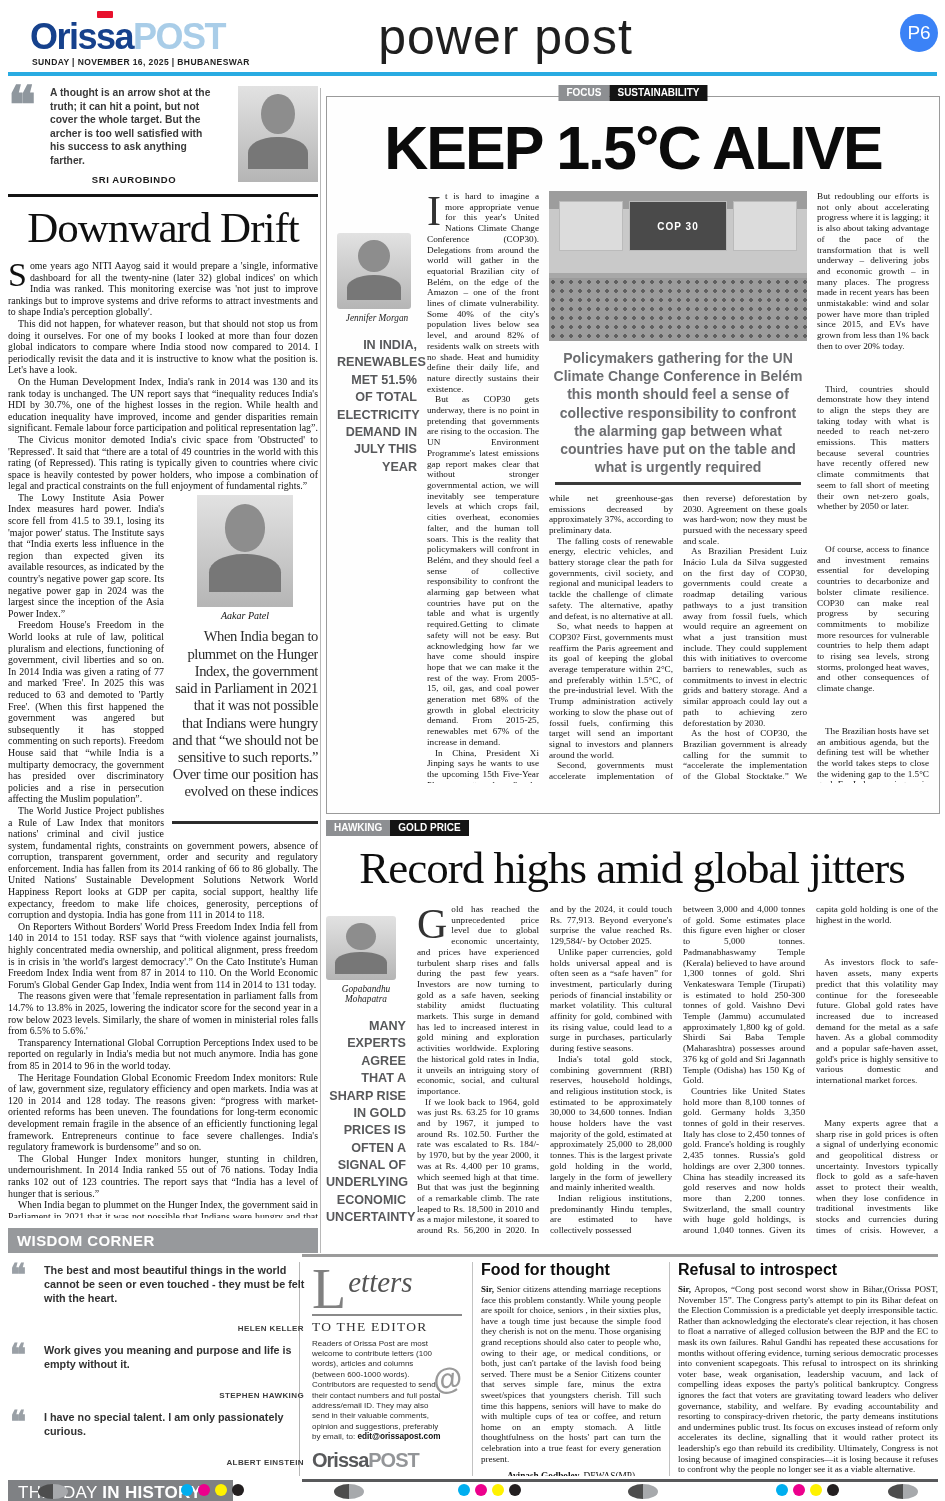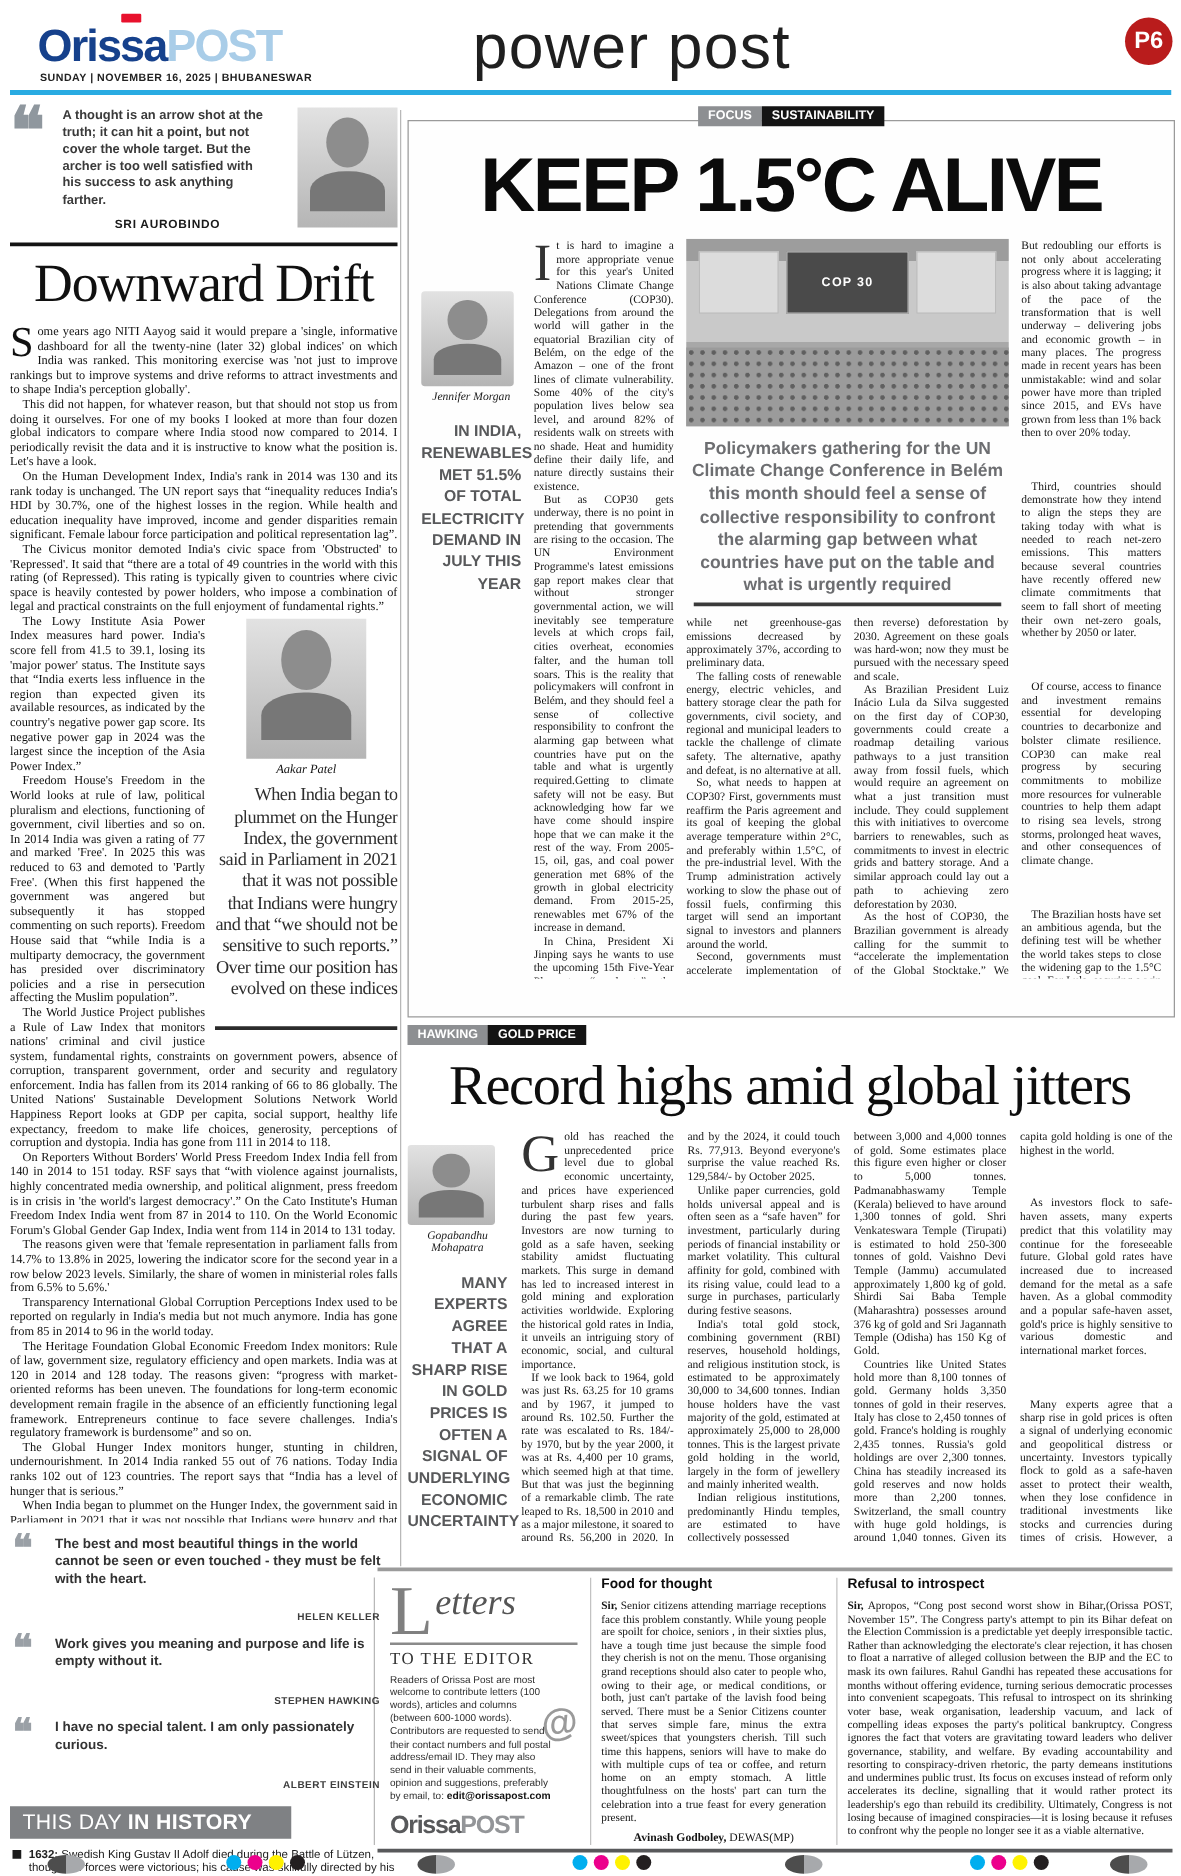--- a/index.html
+++ b/index.html
@@ -5,22 +5,22 @@
   html,body{margin:0;padding:0;background:#e8e8e8;}
   .page{position:relative;width:945px;height:1501px;background:#ffffff;overflow:hidden;
         font-family:"Liberation Sans",sans-serif;color:#1a1a1a;}
   
   .logo{position:absolute;top:16px;left:30px;font-weight:bold;font-size:36px;letter-spacing:-1.5px;}
   .logo .lg1{color:#16418C;} .logo .lg2{color:#A9CDE8;}
   .logo-mark{position:absolute;top:11px;left:97px;width:16px;height:7px;background:#E8112D;border-radius:1px;}
   .dateline{position:absolute;top:57px;left:32px;font-size:8.5px;font-weight:bold;color:#222;letter-spacing:.4px;}
   .masthead{position:absolute;top:8px;left:0;right:0;text-align:center;text-indent:66px;
             font-size:50px;font-weight:100;letter-spacing:1px;color:#1f1f1f;}
-  .badge{position:absolute;top:14px;right:7px;width:38px;height:38px;border-radius:50%;background:#b91c1c;
-         color:#fff;font-weight:bold;font-size:19px;display:flex;align-items:center;justify-content:center;}
+  .badge{position:absolute;top:14px;right:7px;width:38px;height:38px;border-radius:50%;background:#3b82f6;
+         color:#fff;font-weight:normal;font-size:19px;display:flex;align-items:center;justify-content:center;}
   .cyan-rule{position:absolute;top:72px;left:8px;right:8px;height:4px;background:#29ABE2;}
   .vdiv1{position:absolute;left:320px;top:88px;height:1165px;width:1px;background:#b8b8b8;}
   .vdiv2{position:absolute;left:299px;top:1262px;height:214px;width:1px;background:#b8b8b8;}
   
   .leftcol{position:absolute;left:8px;top:86px;width:310px;}
   .aq{position:relative;height:100px;}
   .aq-glyph{position:absolute;left:0;top:-6px;font-family:"Liberation Serif",serif;font-weight:bold;
             font-size:52px;color:#8f979e;line-height:1;}
   .aq-text{margin-left:42px;width:168px;font-size:10.3px;font-weight:bold;color:#3a3a3a;line-height:1.32;}
   .aq-author{margin-left:42px;width:168px;margin-top:7px;font-weight:bold;font-size:9.5px;letter-spacing:.6px;text-align:center;}
@@ -99,21 +99,21 @@
   .lbox .rest{font-family:"Liberation Serif",serif;font-style:italic;font-size:29px;color:#555;}
   .lbox .sub{font-family:"Liberation Serif",serif;font-size:13.5px;letter-spacing:1.2px;color:#333;
              border-top:2px solid #8a8a8a;clear:both;padding-top:3px;margin-top:4px;}
   .lbox .info{font-size:8px;line-height:1.3;color:#2e2e2e;margin-top:4px;width:132px;}
   .lbox .email{font-weight:bold;font-size:8.2px;color:#111;}
   .lbox .at{position:absolute;right:2px;top:100px;font-size:30px;font-weight:bold;color:#9a9a9a;transform:rotate(-8deg);}
   .lbox .oplogo{font-weight:bold;font-size:20px;letter-spacing:-1px;margin-top:6px;}
   .lbox .oplogo .o1{color:#58595b;} .lbox .oplogo .o2{color:#939598;}
   .lbox .addr{font-size:7.6px;font-weight:bold;color:#333;margin-top:3px;line-height:1.3;}
   .letter{font-family:"Liberation Serif",serif;font-size:9px;line-height:10.6px;text-align:justify;color:#141414;}
-  .letter .lh{font-family:"Liberation Sans",sans-serif;font-weight:bold;font-size:11px;color:#0e0e0e;
+  .letter .lh{font-family:"Liberation Sans",sans-serif;font-weight:bold;font-size:16px;color:#0e0e0e;
               text-align:left;margin:0 0 6px;line-height:1;}
   .letter1{width:180px;flex:none;}
   .letter2{flex:1;}
   .sig{margin-top:7px;font-size:9.3px;}
   .sig .nm{font-weight:bold;}
   .sig.center{text-align:center;}
   
   .marks{position:absolute;left:0;top:1484px;right:0;height:16px;}
   .reg{position:absolute;width:30px;height:15px;border-radius:50%;
        background:linear-gradient(90deg,#4d4d4d 0 50%,#a7a9ac 50% 100%);}
@@ -166,20 +166,21 @@
       <p>The World Justice Project publishes a Rule of Law Index that monitors nations' criminal and civil justice system, fundamental rights, constraints on government powers, absence of corruption, transparent government, order and security and regulatory enforcement. India has fallen from its 2014 ranking of 66 to 86 globally. The United Nations' Sustainable Development Solutions Network World Happiness Report looks at GDP per capita, social support, healthy life expectancy, freedom to make life choices, generosity, perceptions of corruption and dystopia. India has gone from 111 in 2014 to 118.</p>
       <p>On Reporters Without Borders' World Press Freedom Index India fell from 140 in 2014 to 151 today. RSF says that “with violence against journalists, highly concentrated media ownership, and political alignment, press freedom is in crisis in 'the world's largest democracy'.” On the Cato Institute's Human Freedom Index India went from 87 in 2014 to 110. On the World Economic Forum's Global Gender Gap Index, India went from 114 in 2014 to 131 today.</p>
       <p>The reasons given were that 'female representation in parliament falls from 14.7% to 13.8% in 2025, lowering the indicator score for the second year in a row below 2023 levels. Similarly, the share of women in ministerial roles falls from 6.5% to 5.6%.'</p>
       <p>Transparency International Global Corruption Perceptions Index used to be reported on regularly in India's media but not much anymore. India has gone from 85 in 2014 to 96 in the world today.</p>
       <p>The Heritage Foundation Global Economic Freedom Index monitors: Rule of law, government size, regulatory efficiency and open markets. India was at 120 in 2014 and 128 today. The reasons given: “progress with market-oriented reforms has been uneven. The foundations for long-term economic development remain fragile in the absence of an efficiently functioning legal framework. Entrepreneurs continue to face severe challenges. India's regulatory framework is burdensome” and so on.</p>
       <p>The Global Hunger Index monitors hunger, stunting in children, undernourishment. In 2014 India ranked 55 out of 76 nations. Today India ranks 102 out of 123 countries. The report says that “India has a level of hunger that is serious.”</p>
       <p>When India began to plummet on the Hunger Index, the government said in Parliament in 2021 that it was not possible that Indians were hungry and that “we should not be sensitive to such reports.”</p>
 
     </div>
 
+    <div class="wc-bar">WISDOM CORNER</div>
     <div class="wq">
       <span class="g">❝</span>
       <div class="t">The best and most beautiful things in the world cannot be seen or even touched - they must be felt with the heart.</div>
       <div class="a">HELEN KELLER</div>
     </div>
     <div class="wq">
       <span class="g">❝</span>
       <div class="t">Work gives you meaning and purpose and life is empty without it.</div>
       <div class="a">STEPHEN HAWKING</div>
     </div>

